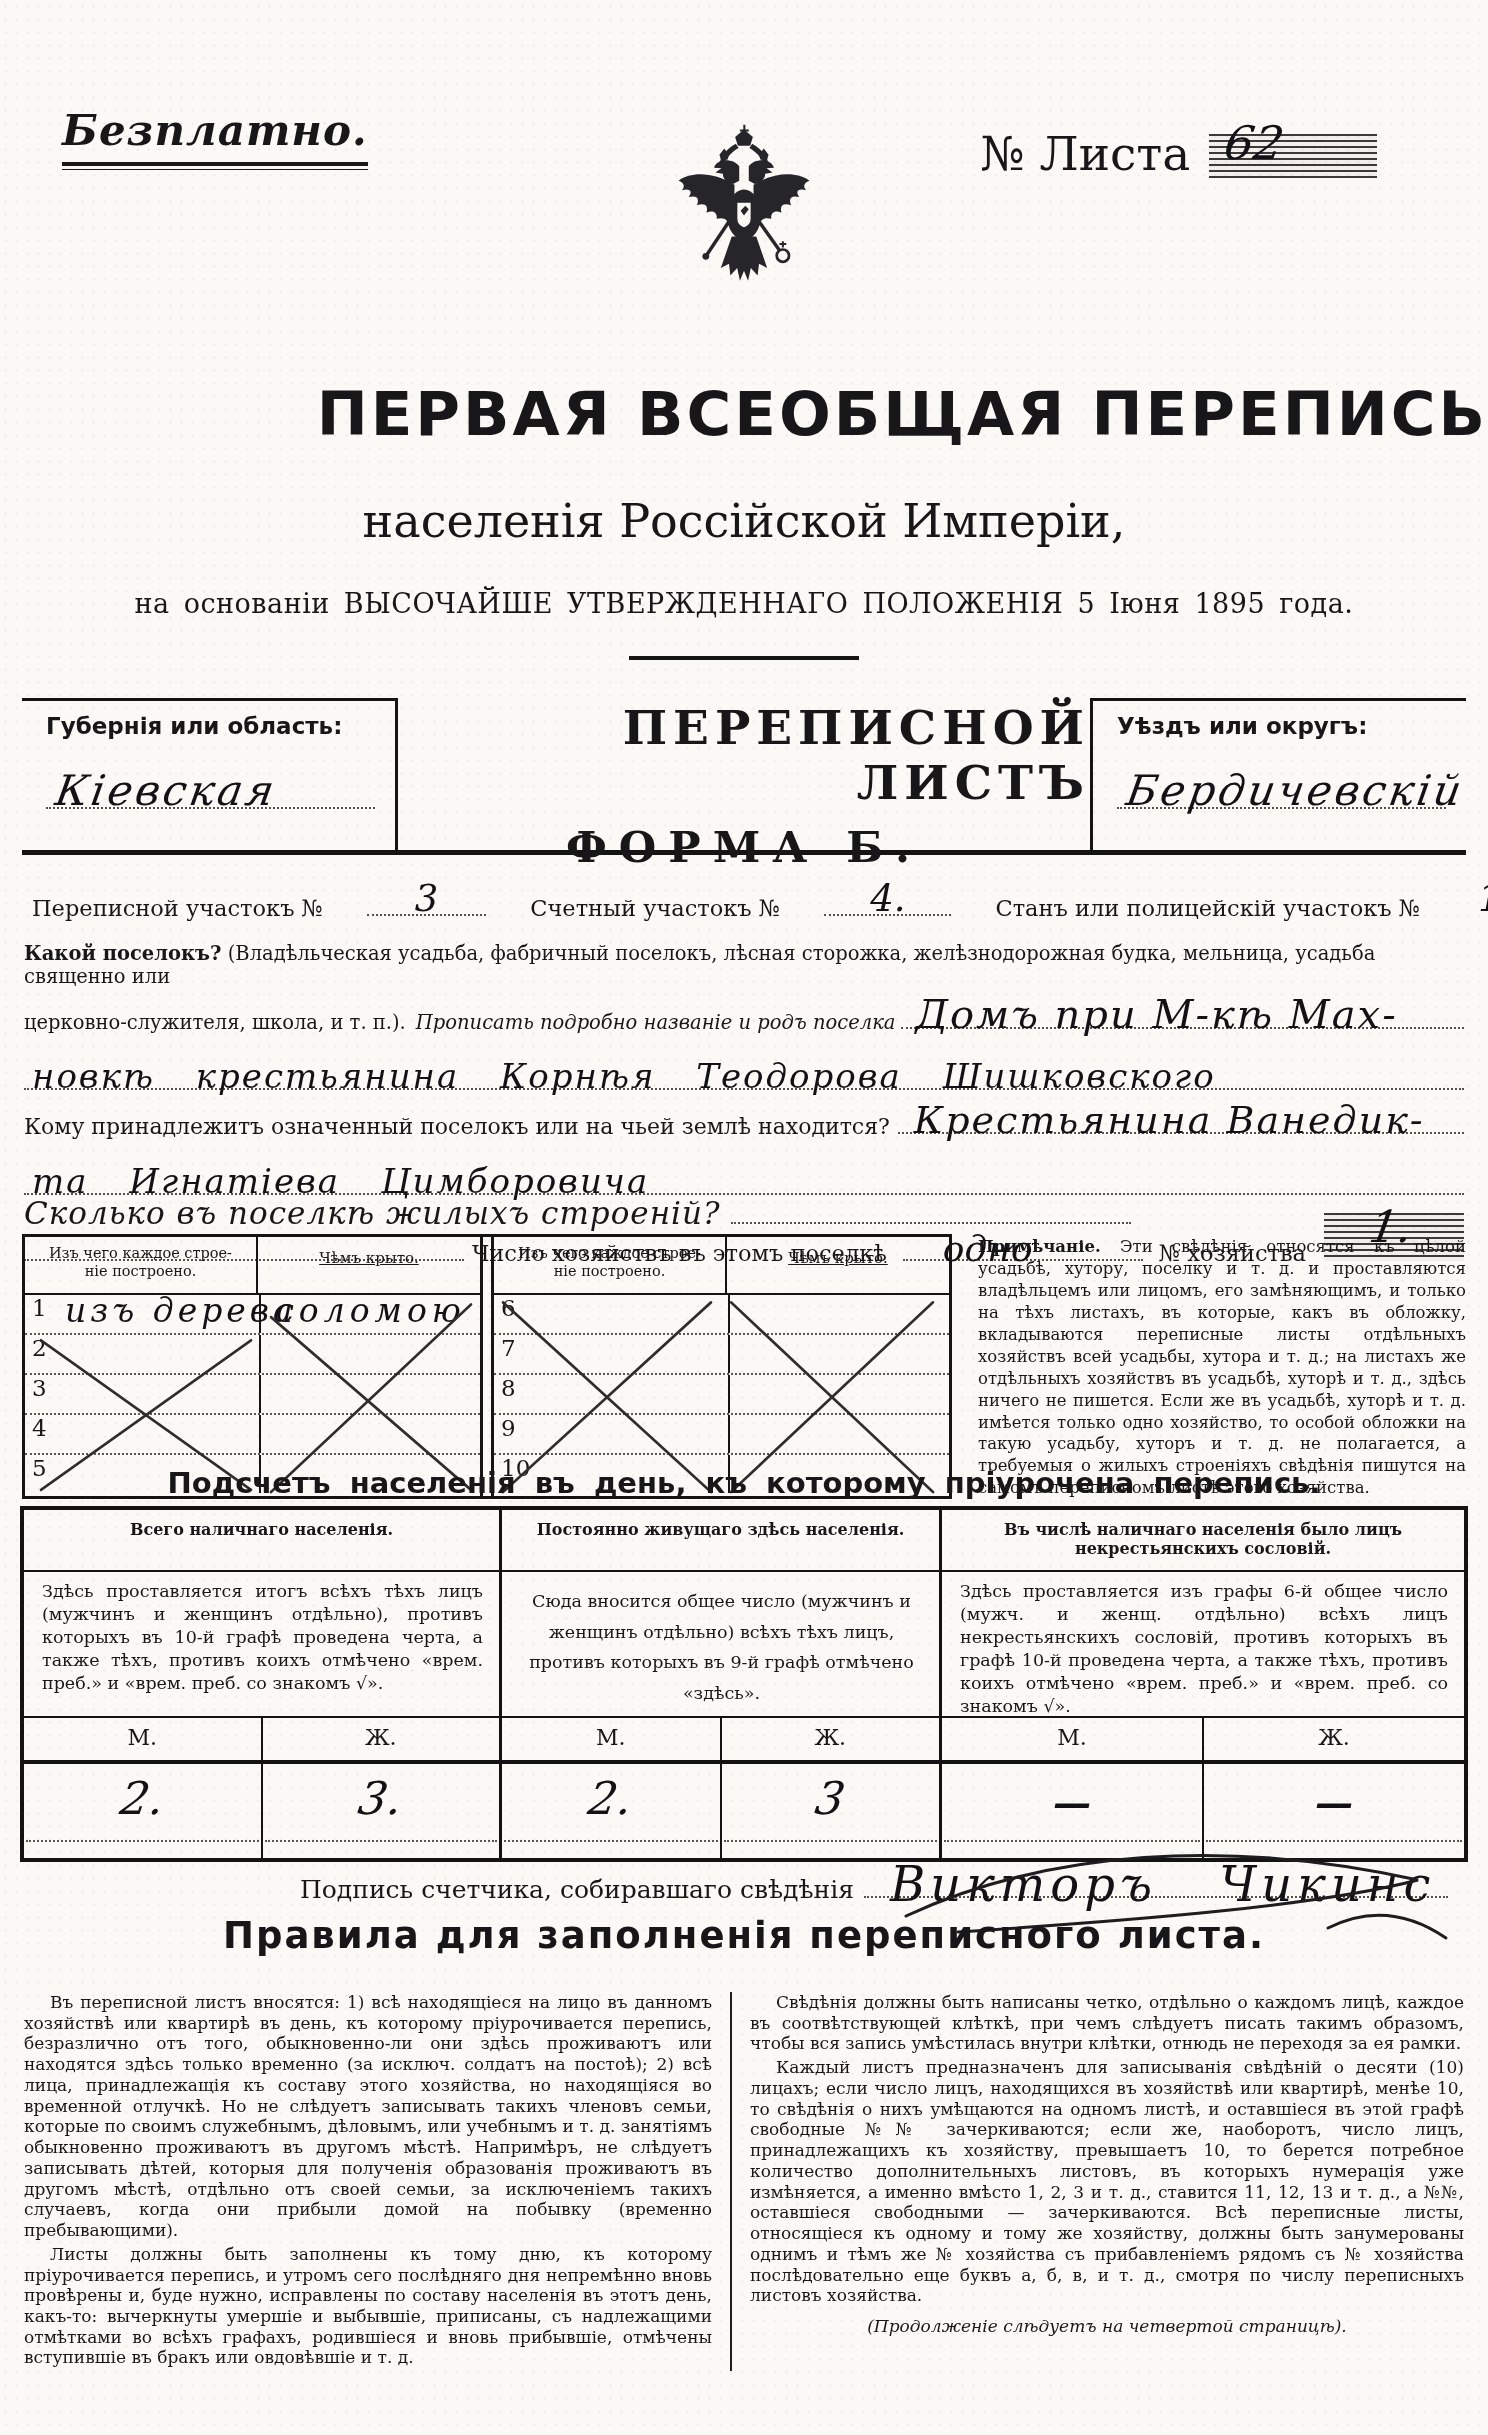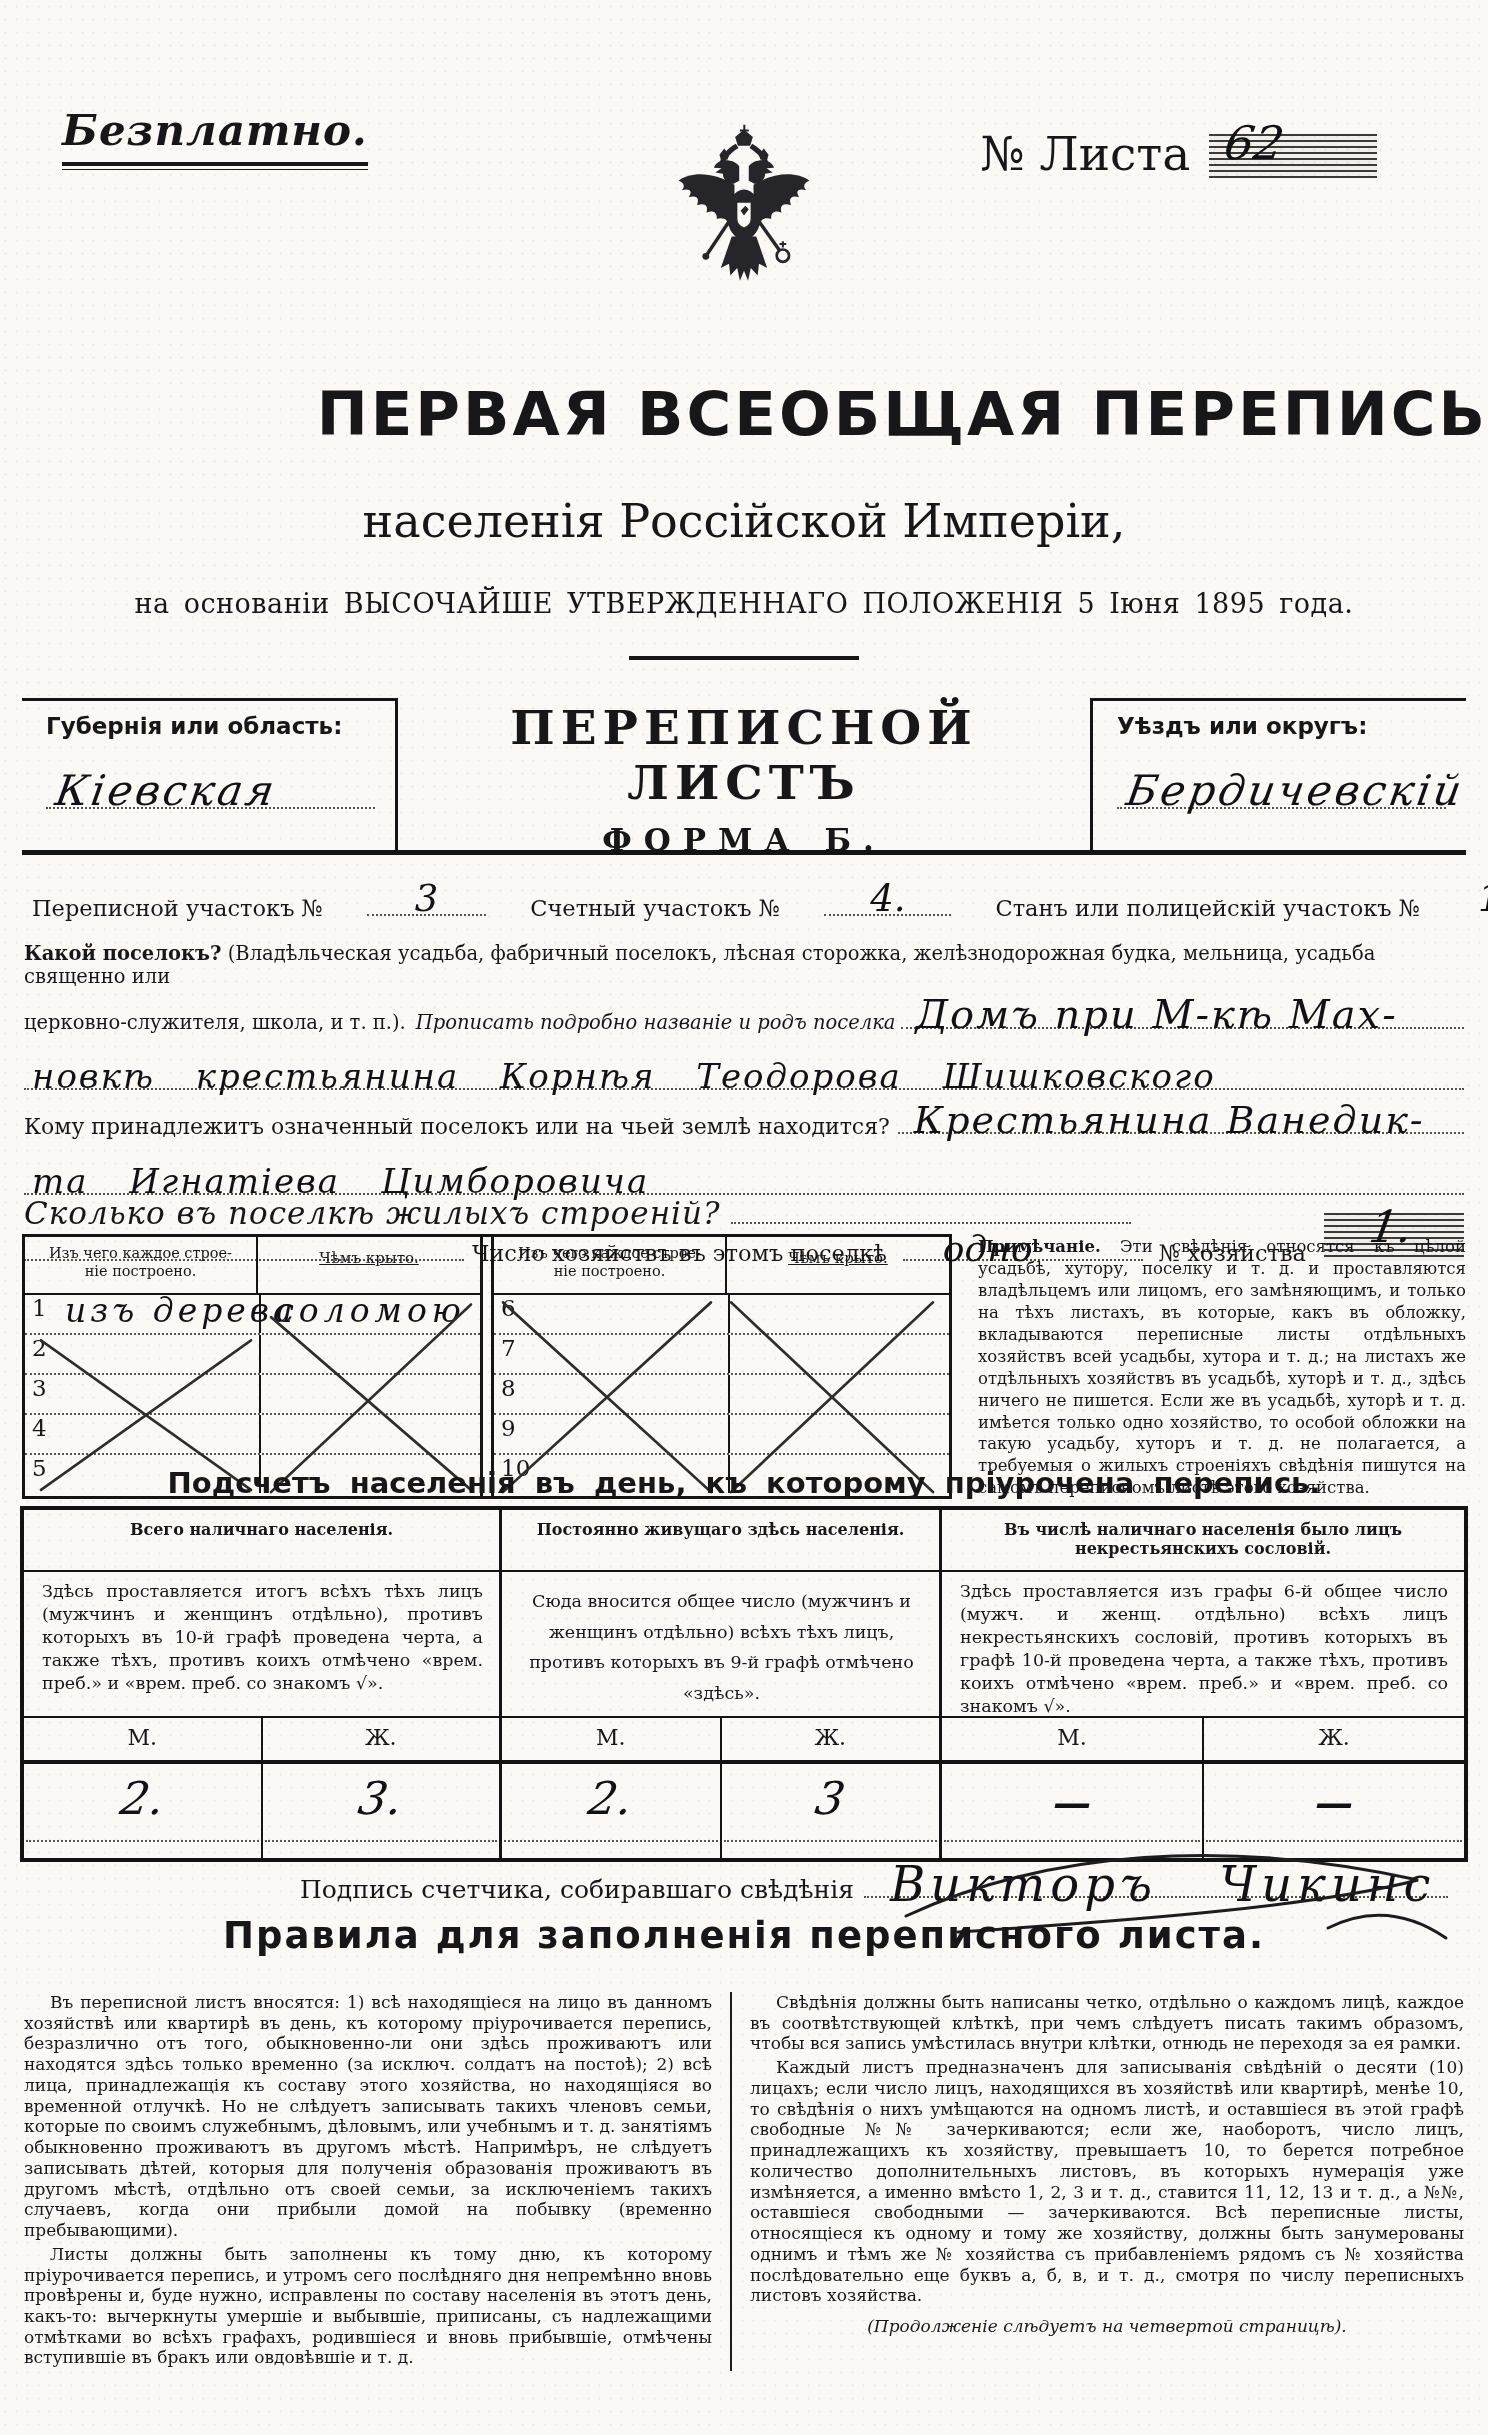--- a/index.html
+++ b/index.html
@@ -26,22 +26,22 @@
   .midrule{position:absolute;top:656px;left:50%;transform:translateX(-50%);width:230px;border-top:4px solid #161616;}
   
   .formband{position:absolute;top:698px;left:22px;right:22px;height:152px;border-bottom:5px solid #141414;display:flex;}
   .fb-left,.fb-right{width:376px;border-top:3px solid #141414;padding:12px 20px 0 24px;box-sizing:border-box;}
   .fb-left{border-right:3px solid #141414;}
   .fb-right{border-left:3px solid #141414;}
   .fb-label{font-family:"DejaVu Sans",sans-serif;font-weight:bold;font-size:23px;}
   .fb-val{margin-top:6px;position:relative;height:62px;border-bottom:2px dotted #54514b;}
   .fb-val .hw{position:absolute;left:10px;bottom:-8px;font-size:42px;letter-spacing:3px;}
   .fb-center{flex:1;text-align:center;}
-  .fb-title{font-size:47px;font-weight:bold;letter-spacing:6px;margin-top:2px;}
-  .fb-form{font-size:31px;font-weight:bold;letter-spacing:12px;margin-top:12px;}
+  .fb-title{font-size:47px;font-weight:bold;letter-spacing:6px;margin-top:2px;text-align:right;}
+  .fb-form{font-size:43px;font-weight:bold;letter-spacing:12px;margin-top:12px;}
   
   .district{position:absolute;top:884px;left:24px;right:24px;display:flex;align-items:baseline;font-size:22.5px;white-space:nowrap;gap:36px;}
   .blank{position:relative;border-bottom:2px dotted #54514b;text-align:center;height:30px;}
   .blank .hw{position:absolute;bottom:-6px;left:0;right:0;font-size:37px;}
   .b1{width:150px;} .b2{width:160px;} .b3{flex:1;max-width:230px;}
   .b3 .hw{text-align:left;padding-left:14px;}
   .dlabel{margin:0 8px;}
   
   .settle{position:absolute;top:942px;left:24px;right:24px;}
   .s1{font-size:19.5px;}

